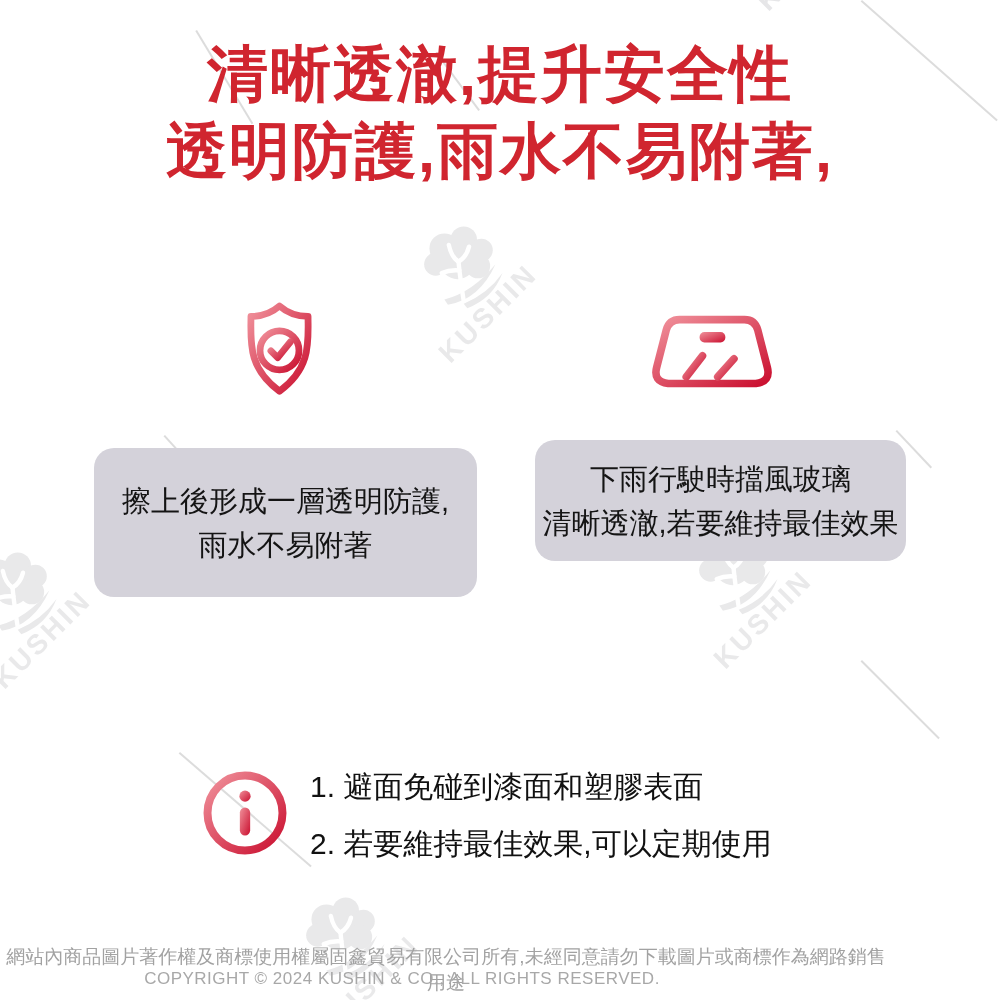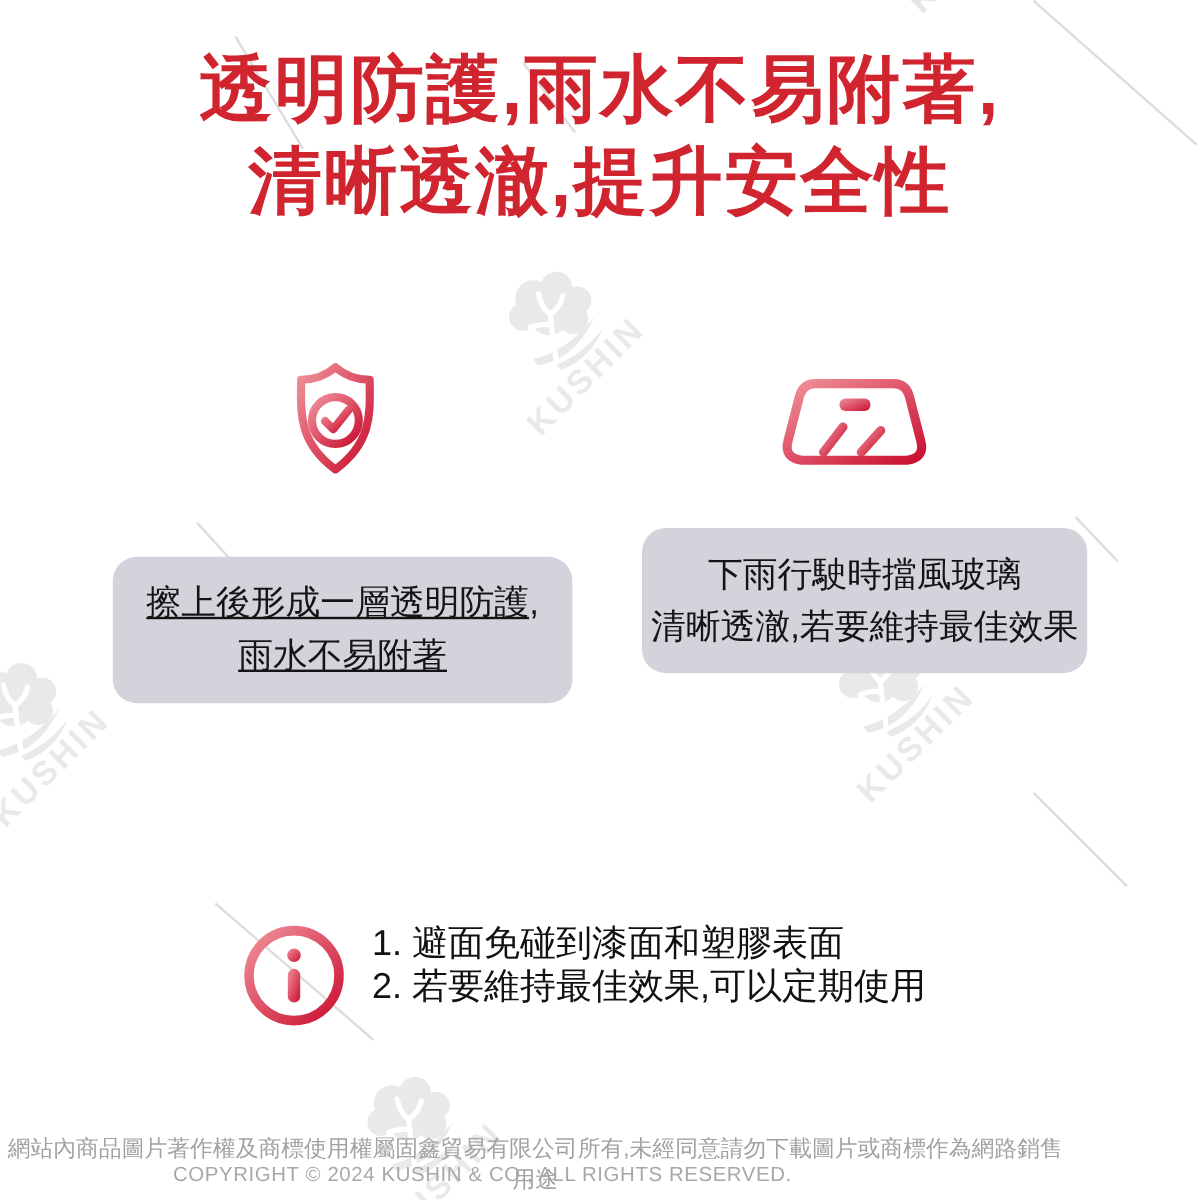--- a/index.html
+++ b/index.html
@@ -30,27 +30,27 @@
   }
   
   .icon-shield{position:absolute;left:236px;top:299px;width:87px;height:101px;}
   .icon-windshield{position:absolute;left:650px;top:312px;width:124px;height:82px;}
   
   .feature-box{
     position:absolute;background:#d4d2da;border-radius:20px;
     display:flex;flex-direction:column;justify-content:center;align-items:center;
     color:#141414;font-size:29px;line-height:44px;text-align:center;
   }
-  .box-left{left:94px;top:464px;width:383px;height:122px;text-decoration:underline;}
+  .box-left{left:94px;top:448px;width:383px;height:149px;}
   .box-right{left:535px;top:440px;width:371px;height:121px;}
   
   .icon-info{position:absolute;left:200px;top:768px;width:90px;height:90px;}
   .notes{
     position:absolute;left:310px;top:771px;
-    display:flex;flex-direction:column;gap:4px;
+    display:flex;flex-direction:column;gap:25px;
     color:#111;font-size:30px;line-height:32px;font-weight:500;
   }
   
   .footer-line1{
     position:absolute;left:0;top:944px;width:892px;text-align:center;
     color:#a2a2a2;font-size:19px;
   }
   .footer-line2{
     position:absolute;left:0;top:969px;width:804px;text-align:center;
     color:#a8a8a8;font-size:17px;letter-spacing:.5px;
@@ -153,22 +153,22 @@
         <path d="M52,90 Q48,65 46,45"></path>
           <path d="M46,45 Q38,40 35,26"></path>
         <path d="M46,45 Q55,40 58,28"></path>
           <path d="M47,55 Q36,54 27,58"></path>
       </g>
     </svg>
     <span class="wm-text">KUSHIN</span>
   </div>
 
   <div class="heading">
+    <div>清晰透澈,提升安全性</div>
     <div>透明防護,雨水不易附著,</div>
-    <div>清晰透澈,提升安全性</div>
   </div>
 
   <svg class="icon-shield" viewBox="0 0 96 108">
     <defs>
       <linearGradient id="gradA" x1="0" y1="0" x2="1" y2="1">
         <stop offset="0" stop-color="#f0919b"></stop>
           <stop offset="1" stop-color="#ca0f2f"></stop>
       </linearGradient>
     </defs>
     <g stroke="url(#gradA)" stroke-width="7.5" fill="none" stroke-linecap="round" stroke-linejoin="round">

